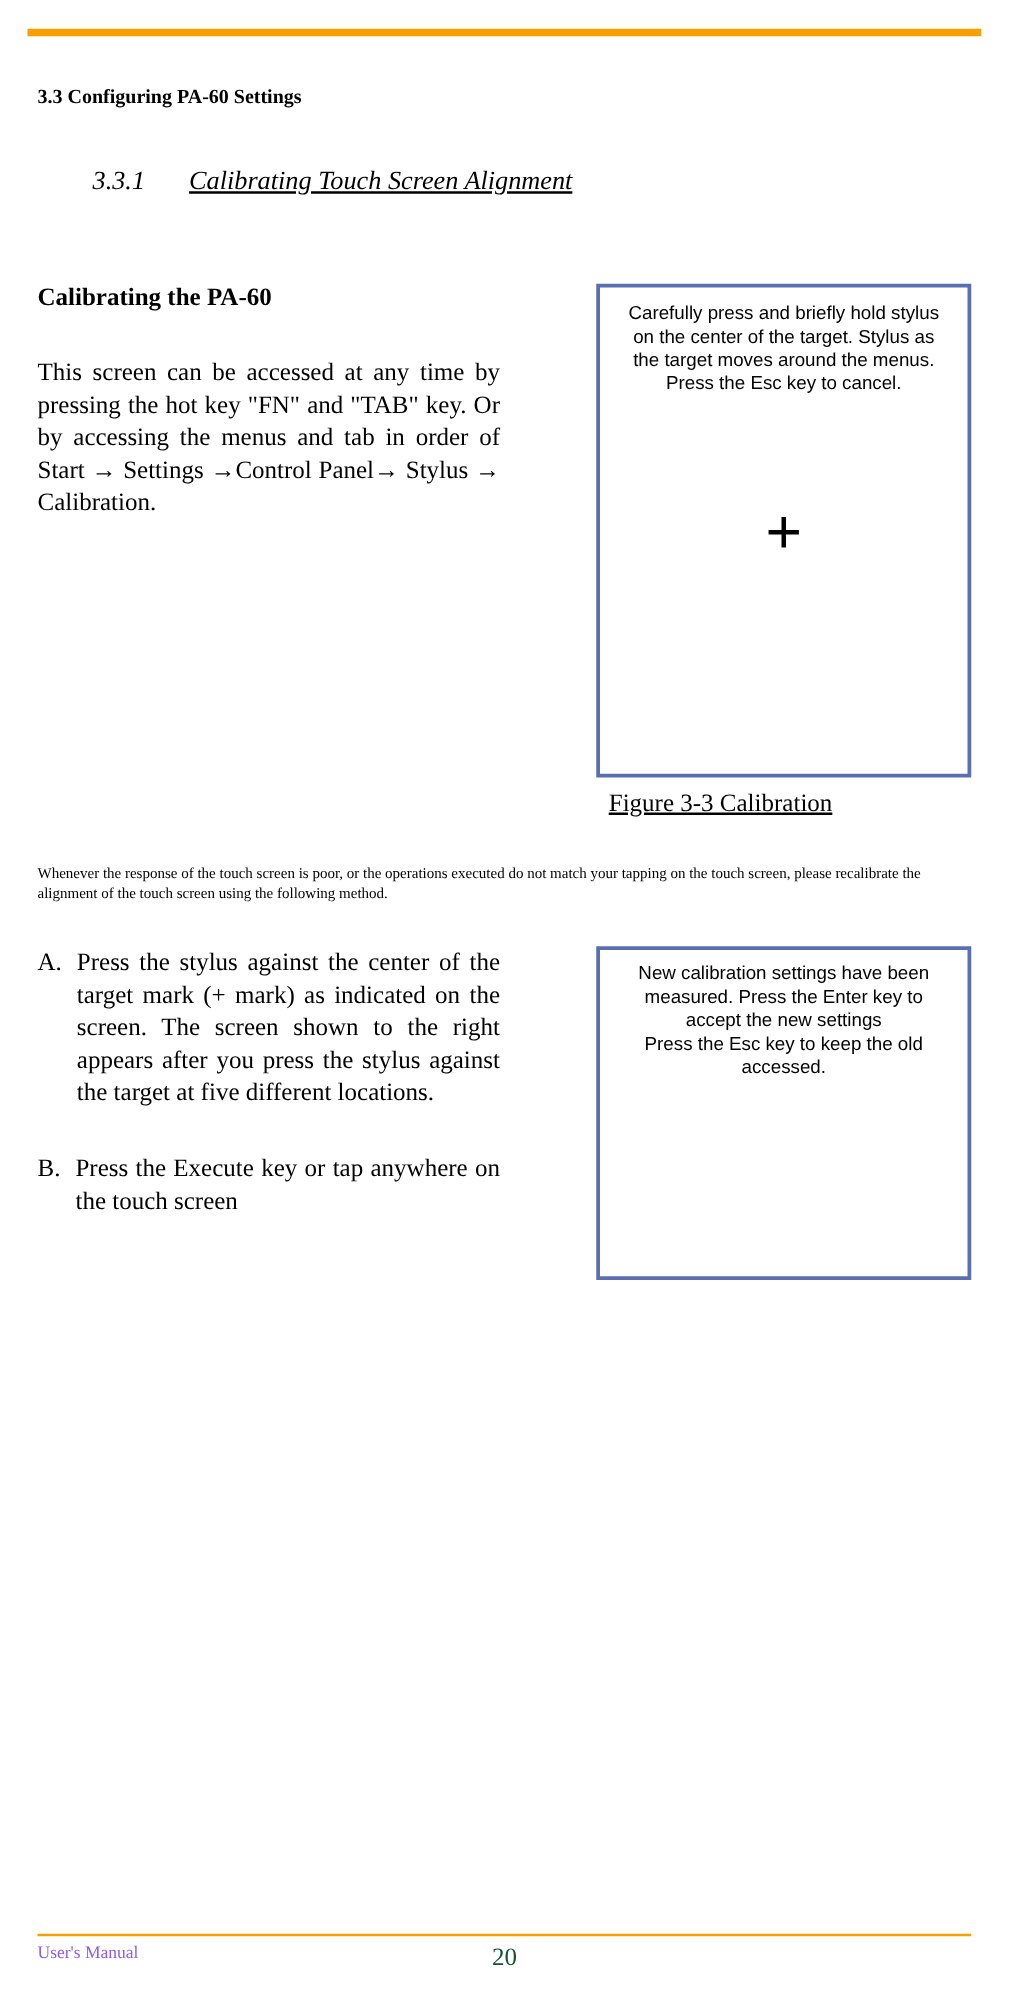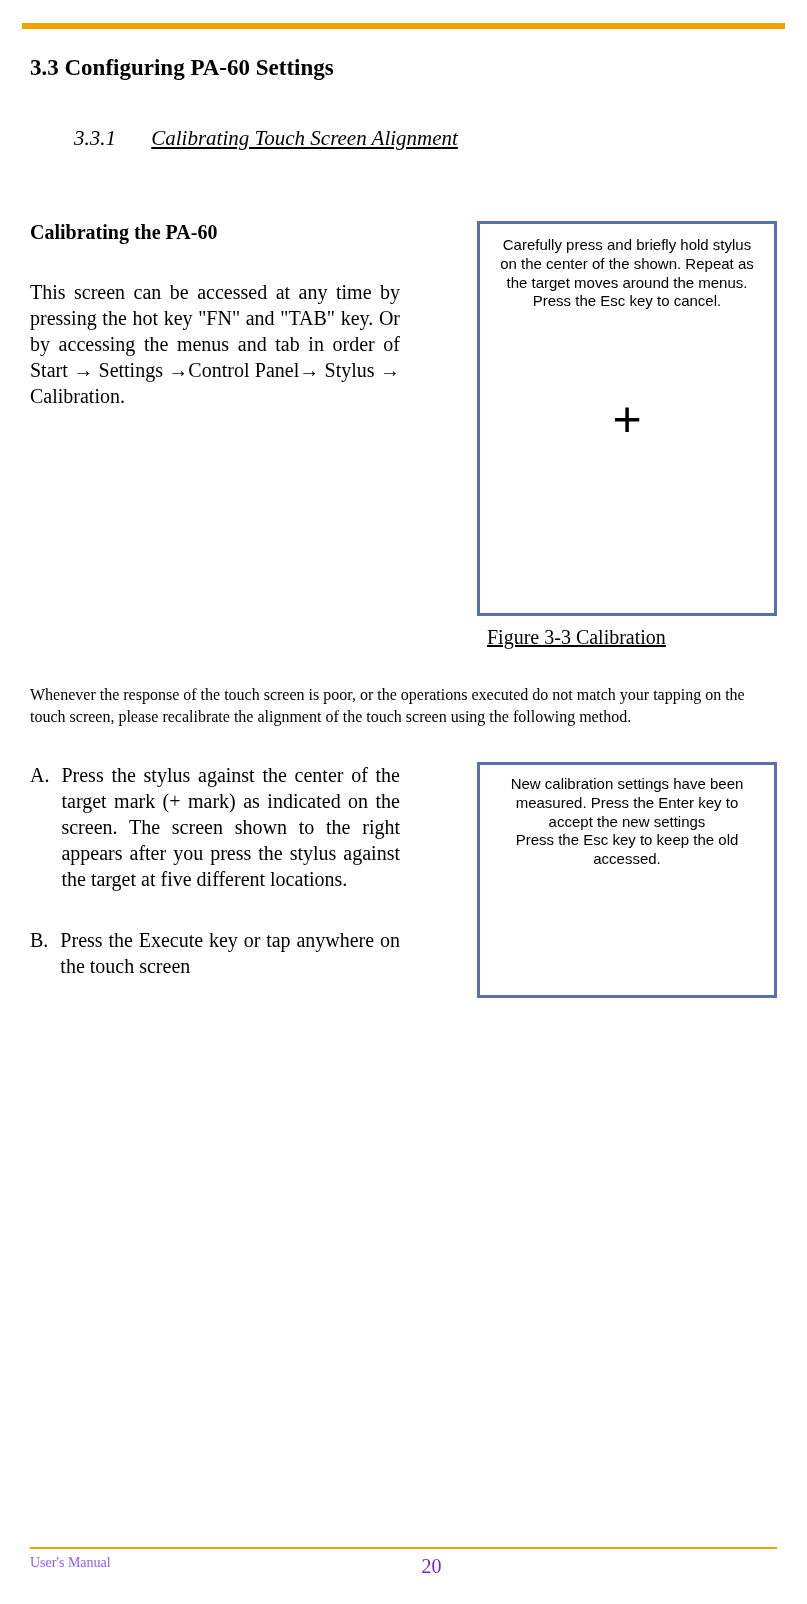--- a/index.html
+++ b/index.html
@@ -19,23 +19,24 @@
       top: 23px;
       left: 22px;
       right: 22px;
       height: 6px;
       background: #f6a000;
     }
     .content {
       padding: 55px 30px 0 30px;
     }
     .section-heading {
-      font-size: 23px;
+      font-size: 16px;
       font-weight: bold;
       margin-bottom: 45px;
+      margin-top: 14px;
     }
     .subsection-heading {
       font-size: 21px;
       font-style: italic;
       margin-bottom: 70px;
     }
     .subsection-num {
       font-style: italic;
       display: inline-block;
       margin-right: 30px;
@@ -88,35 +89,35 @@
       left: 50%;
       transform: translate(-50%, -50%);
       font-size: 50px;
       font-weight: 200;
       font-family: sans-serif;
     }
     .screenshot2 {
       border: 3px solid #5a6faf;
       background: #fff;
       width: 300px;
-      height: 236px;
+      height: 267px;
       padding: 10px 6px;
       text-align: center;
       font-family: Arial, sans-serif;
       font-size: 15px;
       color: #000;
     }
     .fig-caption {
       font-size: 20px;
       text-decoration: underline;
       margin-top: 10px;
       padding-left: 10px;
     }
     .full-para {
-      font-size: 16px;
+      font-size: 12px;
       line-height: 1.35;
       margin-bottom: 35px;
     }
     .list-item {
       display: flex;
       gap: 12px;
       font-size: 20px;
       text-align: justify;
       line-height: 1.3;
       margin-bottom: 35px;
@@ -145,22 +146,21 @@
     .footer-label {
       color: #8b5cf6;
       font-weight: normal;
       flex: 0 0 auto;
     }
     .footer-page {
       position: absolute;
       left: 50%;
       transform: translateX(-50%);
       font-size: 20px;
-      color: #6d28d9;
-      margin-left: 28px;
+      color: #14532d;
     }
   </style>
 </head>
 <body>
 
 <div class="top-bar"></div>
 
 <div class="content">
 
   <div class="section-heading">3.3  Configuring PA-60 Settings</div>
@@ -172,21 +172,21 @@
 
   <div class="two-col">
     <div class="col-left">
       <div class="subhead">Calibrating the PA-60</div>
       <div class="para">This screen can be accessed at any time by pressing the hot key "FN" and "TAB" key. Or by accessing the menus and tab in order of Start → Settings →Control Panel→ Stylus → Calibration.</div>
     </div>
     <div class="col-right">
       <div class="screenshot">
         <div class="screenshot-inner-text">
           <div>Carefully press and briefly hold stylus</div>
-          <div>on the center of the shown. Repeat as</div>
+          <div>on the center of the target. Stylus as</div>
           <div>the target moves around the menus.</div>
           <div>Press the Esc key to cancel.</div>
         </div>
         <div class="plus-mark">+</div>
       </div>
       <div class="fig-caption">Figure 3-3 Calibration</div>
     </div>
   </div>
 
   <div class="full-para">Whenever the response of the touch screen is poor, or the operations executed do not match your tapping on the touch screen, please recalibrate the alignment of the touch screen using the following method.</div>

